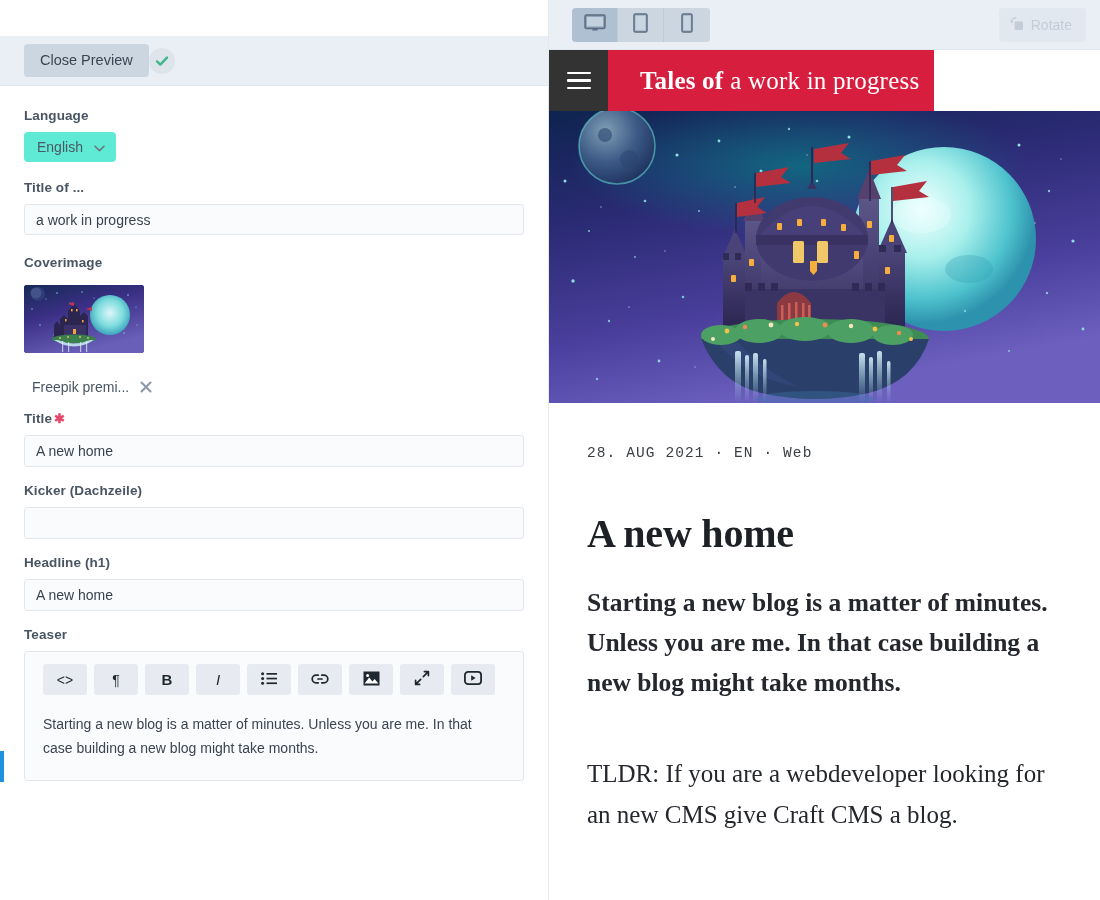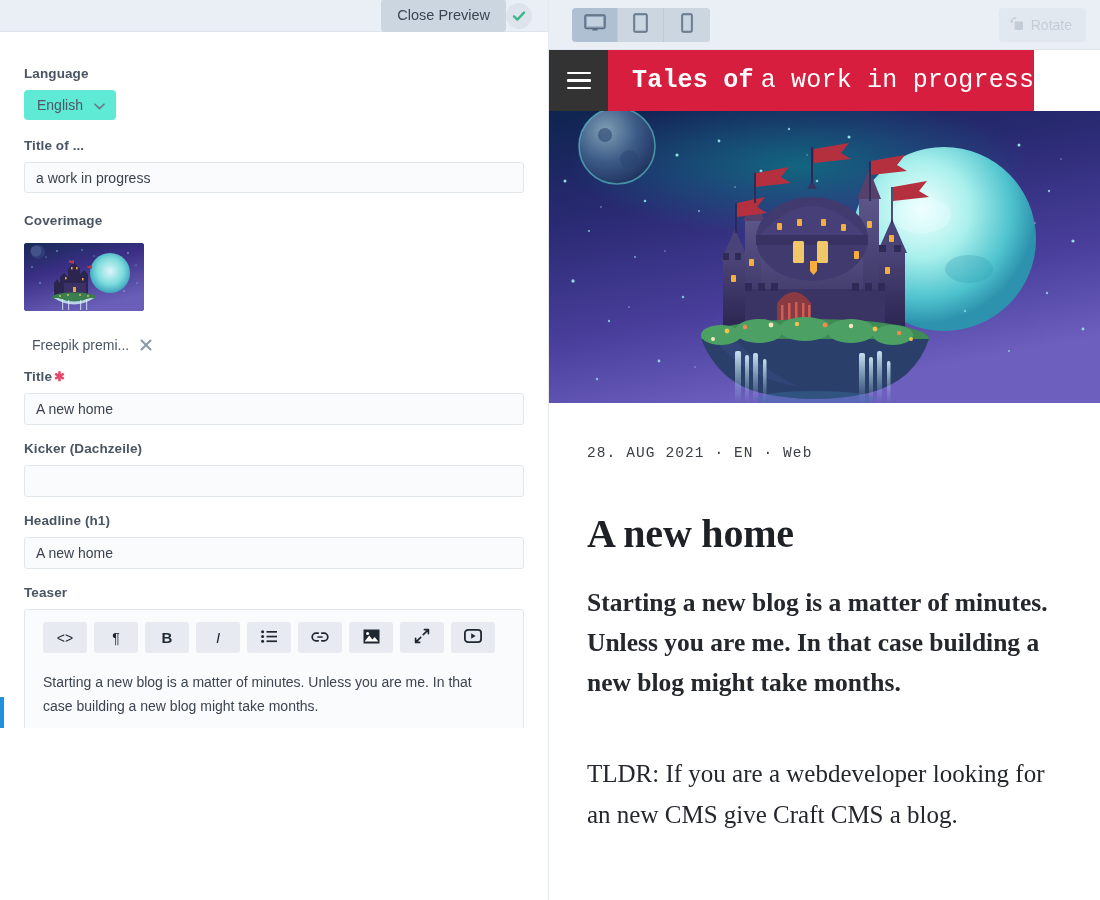--- a/index.html
+++ b/index.html
@@ -18,27 +18,28 @@
   }
 
   
   .editor-pane {
     position: relative;
     width: 548px; height: 900px;
     background: #ffffff;
     overflow: hidden;
   }
   .editor-topbar {
-    height: 32px;
+    height: 50px;
     background: #e9eff5;
     display: flex;
     align-items: center;
-    justify-content: flex-end;
+    justify-content: flex-start;
     padding: 0 16px 0 24px;
     border-bottom: 1px solid #dfe5ec;
+    margin-top: 36px;
   }
   .close-preview-btn {
     background: #ccd6e1;
     border: none;
     border-radius: 4px;
     color: #3a4551;
     font-size: 14.5px;
     font-family: "Liberation Sans", sans-serif;
     padding: 9px 16px;
     cursor: pointer;
@@ -47,21 +48,21 @@
   .status-circle {
     width: 26px; height: 26px;
     border-radius: 50%;
     background: #dde4ec;
     display: flex; align-items: center; justify-content: center;
     cursor: pointer;
   }
   .status-circle svg { display: block; }
 
   .editor-body {
-    padding: 12px 24px;
+    padding: 0 24px;
     height: 696px;
     overflow: hidden;
     position: relative;
   }
   .blue-accent {
     position: absolute;
     left: 0; top: 665px;
     width: 4px; height: 158px;
     background: #1f91dd;
   }
@@ -247,22 +248,22 @@
   .burger { width: 24px; display: block; }
   .burger span {
     display: block; height: 2.4px; background: #fff;
     margin-bottom: 5px; border-radius: 1px;
   }
   .burger span:last-child { margin-bottom: 0; }
   .site-title-bar {
     flex: 0 0 326px;
     background: #d81e3f;
     display: flex; align-items: center;
-    padding-left: 24px;
-    font-family: Liberation Mono, monospace;
+    padding-left: 32px;
+    font-family: Liberation Serif, serif;
     font-size: 25px;
     color: #ffffff;
     letter-spacing: 0.2px;
     white-space: nowrap;
   }
   .site-title-bar .b { font-weight: bold; }
   .site-title-bar .r { font-weight: normal; margin-left: 7px; }
   .header-filler { flex: 1; background: #ffffff; }
 
   

